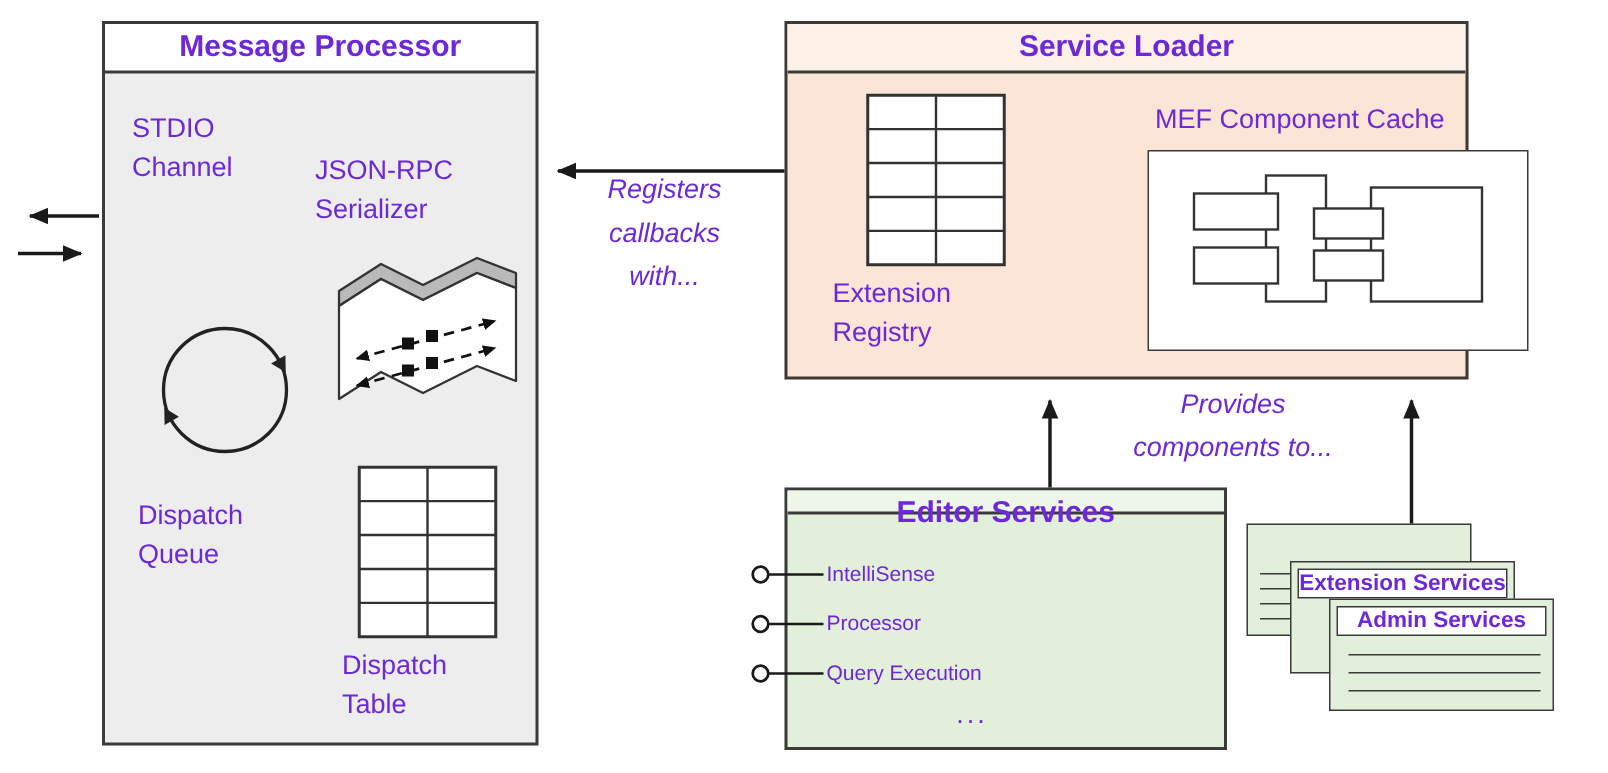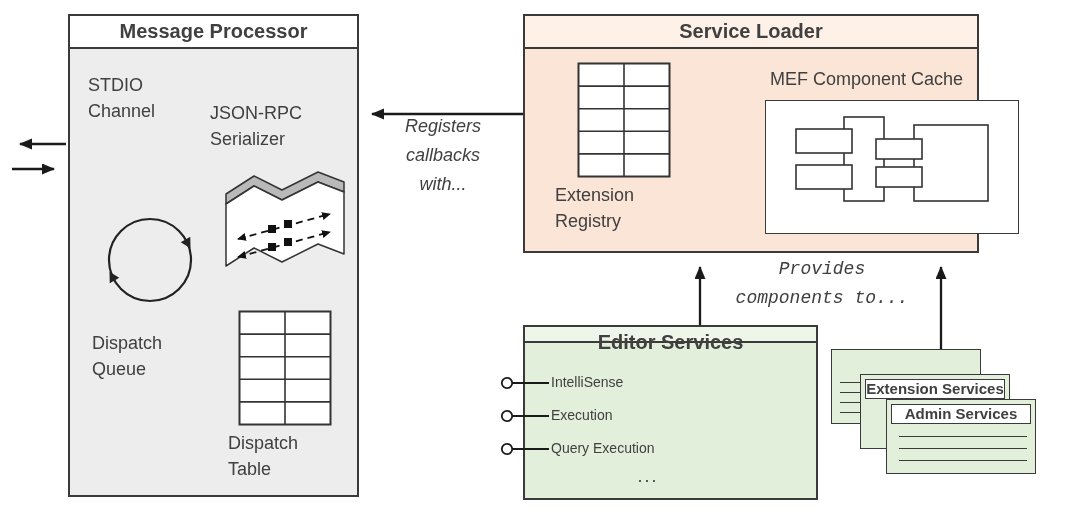--- a/index.html
+++ b/index.html
@@ -1,18 +1,18 @@
 <!DOCTYPE html>
 <html><head>
 <meta charset="utf-8">
 <style>
   html,body { margin:0; padding:0; background:#fff; }
   #canvas {
     position:relative; width:1072px; height:515px; background:#ffffff;
-    font-family:"Liberation Sans", sans-serif; color:#404040; overflow:hidden;
+    font-family:"Liberation Sans", sans-serif; color:#6d28d9; overflow:hidden;
   }
   .box { position:absolute; border:2px solid #3a3a3a; box-sizing:border-box; }
   .box-header {
     height:33px; line-height:31px; box-sizing:border-box;
     border-bottom:2px solid #3a3a3a; font-weight:bold; font-size:20px;
     text-align:center; white-space:nowrap;
   }
   .mp { left:68px; top:14px; width:291px; height:483px; background:#ededed; }
   .mp .box-header { background:#ffffff; }
   .sl { left:523px; top:14px; width:456px; height:239px; background:#fbe5d6; }
@@ -32,21 +32,21 @@
   }
 
   .es-item { position:absolute; left:26px; font-size:14px; white-space:nowrap; }
   .es-ellipsis { position:absolute; left:88px; top:139px; width:70px; text-align:center; font-size:18px; letter-spacing:2px; }
 
   .arrow-label {
     position:absolute; font-size:18px; font-style:italic; text-align:center;
     line-height:29px; white-space:pre-line;
   }
   .registers { left:378px; top:112px; width:130px; }
-  .provides  { left:722px; top:255px; width:200px;font-family:Liberation Mono, monospace; }
+  .provides  { left:722px; top:255px; width:200px; }
 
   .card {
     position:absolute; width:150px; height:75px; background:#e2efda;
     border:1.6px solid #3a3a3a; box-sizing:border-box;
   }
   .card-band {
     position:absolute; left:4px; right:4px; top:4px; height:20px;
     background:#ffffff; border:1.2px solid #3a3a3a; box-sizing:border-box;
     font-size:15px; font-weight:bold; text-align:center; line-height:18px;
     white-space:nowrap; overflow:hidden;
@@ -138,21 +138,21 @@
           <rect x="110" y="66" width="46" height="20"></rect>
         </g>
       </svg>
     </div>
   </div>
 
   <div class="box es">
     <div class="box-header">Editor Services</div>
 
     <div class="es-item" style="top:47px;">IntelliSense</div>
-    <div class="es-item" style="top:80px;">Execution</div>
+    <div class="es-item" style="top:80px;">Processor</div>
     <div class="es-item" style="top:113px;">Query Execution</div>
     <div class="es-ellipsis">...</div>
   </div>
 
   <div class="card" style="left:831px; top:349px;">
     <div class="card-line" style="left:8px; top:32px; width:40px;"></div>
     <div class="card-line" style="left:8px; top:42px; width:40px;"></div>
     <div class="card-line" style="left:8px; top:52px; width:40px;"></div>
     <div class="card-line" style="left:8px; top:62px; width:40px;"></div>
   </div>

